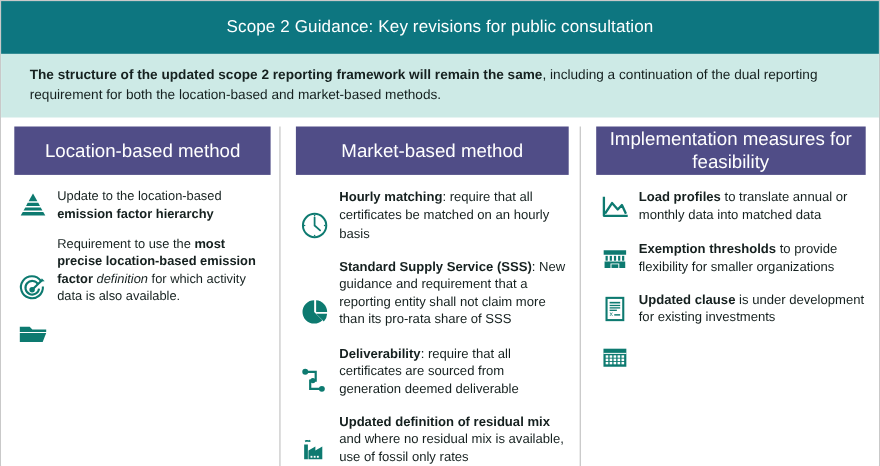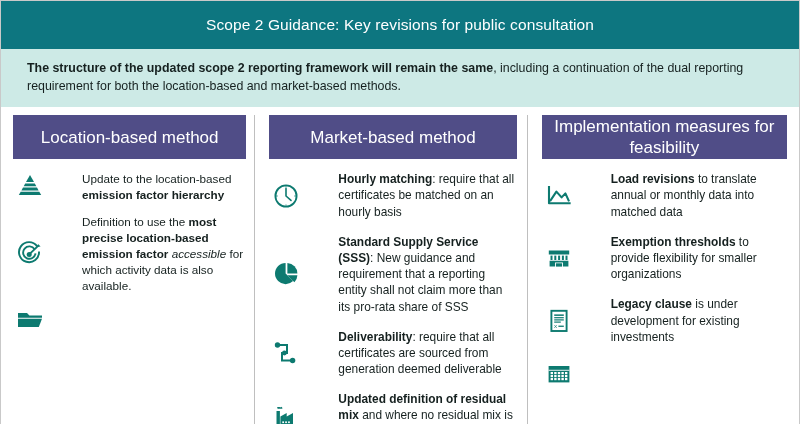--- a/index.html
+++ b/index.html
@@ -93,23 +93,22 @@
   }
 
   .bullets {
     padding-top: 12px;
     display: flex;
     flex-direction: column;
   }
 
   .bullet {
     display: flex;
-    align-items: center;
+    align-items: flex-end;
     margin-bottom: 11px;
-    gap: 30px;
   }
   .bullet .ic {
     flex: 0 0 34px;
     width: 34px;
     height: 30px;
     display: flex;
     align-items: flex-start;
     justify-content: center;
     padding-top: 1px;
   }
@@ -166,21 +165,21 @@
             <svg width="30" height="28" viewBox="0 0 30 28">
               <g fill="none" stroke="#0d7a70" stroke-width="1.9">
                 <path d="M22.2 6.4 A10 10 0 1 0 24 11.5"></path>
                 <path d="M19.6 9.3 A6.2 6.2 0 1 0 20.5 13.3"></path>
               </g>
               <circle cx="14.2" cy="14.4" r="2.5" fill="#0d7a70"></circle>
               <path d="M14.2 14.4 L23.4 5.6" stroke="#0d7a70" stroke-width="1.9" fill="none"></path>
               <polygon points="23.0,4.0 25.6,6.6 22.2,7.0" fill="#0d7a70"></polygon>
             </svg>
           </span>
-          <span class="txt"><span>Definition to use the </span><b>most precise location-based emission factor </b><i>accessible</i><span> for which activity data is also available.</span></span>
+          <span class="txt"><span>Requirement to use the </span><b>most precise location-based emission factor </b><i>definition</i><span> for which activity data is also available.</span></span>
         </div>
 
         <div class="bullet">
           <span class="ic">
             <svg width="30" height="28" viewBox="0 0 30 28">
               <g fill="#0d7a70">
                 <path d="M3 7 h9 l2.4 2.6 h12.6 v2.2 H3 Z"></path>
                 <path d="M3 12.8 h24 l-3.2 8.2 H3 Z"></path>
               </g>
             </svg>
@@ -268,21 +267,21 @@
 
         <div class="bullet">
           <span class="ic">
             <svg width="30" height="28" viewBox="0 0 30 28">
               <g fill="none" stroke="#0d7a70" stroke-width="2.1" stroke-linejoin="round" stroke-linecap="square">
                 <path d="M5 5 V21.2 H25.6"></path>
                 <path d="M6.6 18.4 L12.4 9.6 L17.6 15.4 L21.4 11.4 L24.6 18.4"></path>
               </g>
             </svg>
           </span>
-          <span class="txt"><b>Load revisions</b><span> to translate annual or monthly data into matched data</span></span>
+          <span class="txt"><b>Load profiles</b><span> to translate annual or monthly data into matched data</span></span>
         </div>
 
         <div class="bullet">
           <span class="ic">
             <svg width="30" height="28" viewBox="0 0 30 28">
               <g fill="#0d7a70">
                 <path d="M4.8 6.6 h20.4 v4.0 h-20.4 z"></path>
                 <rect x="6.5" y="11.6" width="2.0" height="4.4"></rect>
                 <rect x="10.3" y="11.6" width="2.0" height="4.4"></rect>
                 <rect x="14.1" y="11.6" width="2.0" height="4.4"></rect>
@@ -303,21 +302,21 @@
               <g fill="#0d7a70">
                 <rect x="10.2" y="7.4" width="9.6" height="1.5"></rect>
                 <rect x="10.2" y="10.1" width="9.6" height="1.2"></rect>
                 <rect x="10.2" y="12.3" width="9.6" height="1.2"></rect>
                 <rect x="10.2" y="14.5" width="6.6" height="1.2"></rect>
                 <rect x="14.4" y="18.6" width="5.4" height="1.3"></rect>
               </g>
               <text x="10.0" y="20.6" font-family="'Liberation Sans', sans-serif" font-size="6.2" fill="#0d7a70">x</text>
             </svg>
           </span>
-          <span class="txt"><b>Legacy clause</b><span> is under development for existing investments</span></span>
+          <span class="txt"><b>Updated clause</b><span> is under development for existing investments</span></span>
         </div>
 
         <div class="bullet">
           <span class="ic">
             <svg width="30" height="28" viewBox="0 0 30 28">
               <rect x="4.6" y="6.0" width="20.8" height="16.4" fill="#0d7a70"></rect>
               <rect x="4.6" y="9.8" width="20.8" height="0.9" fill="#ffffff"></rect>
               <g fill="#ffffff">
                 <rect x="6.6" y="12.0" width="2.4" height="2.2"></rect>
                 <rect x="10.2" y="12.0" width="2.4" height="2.2"></rect>

